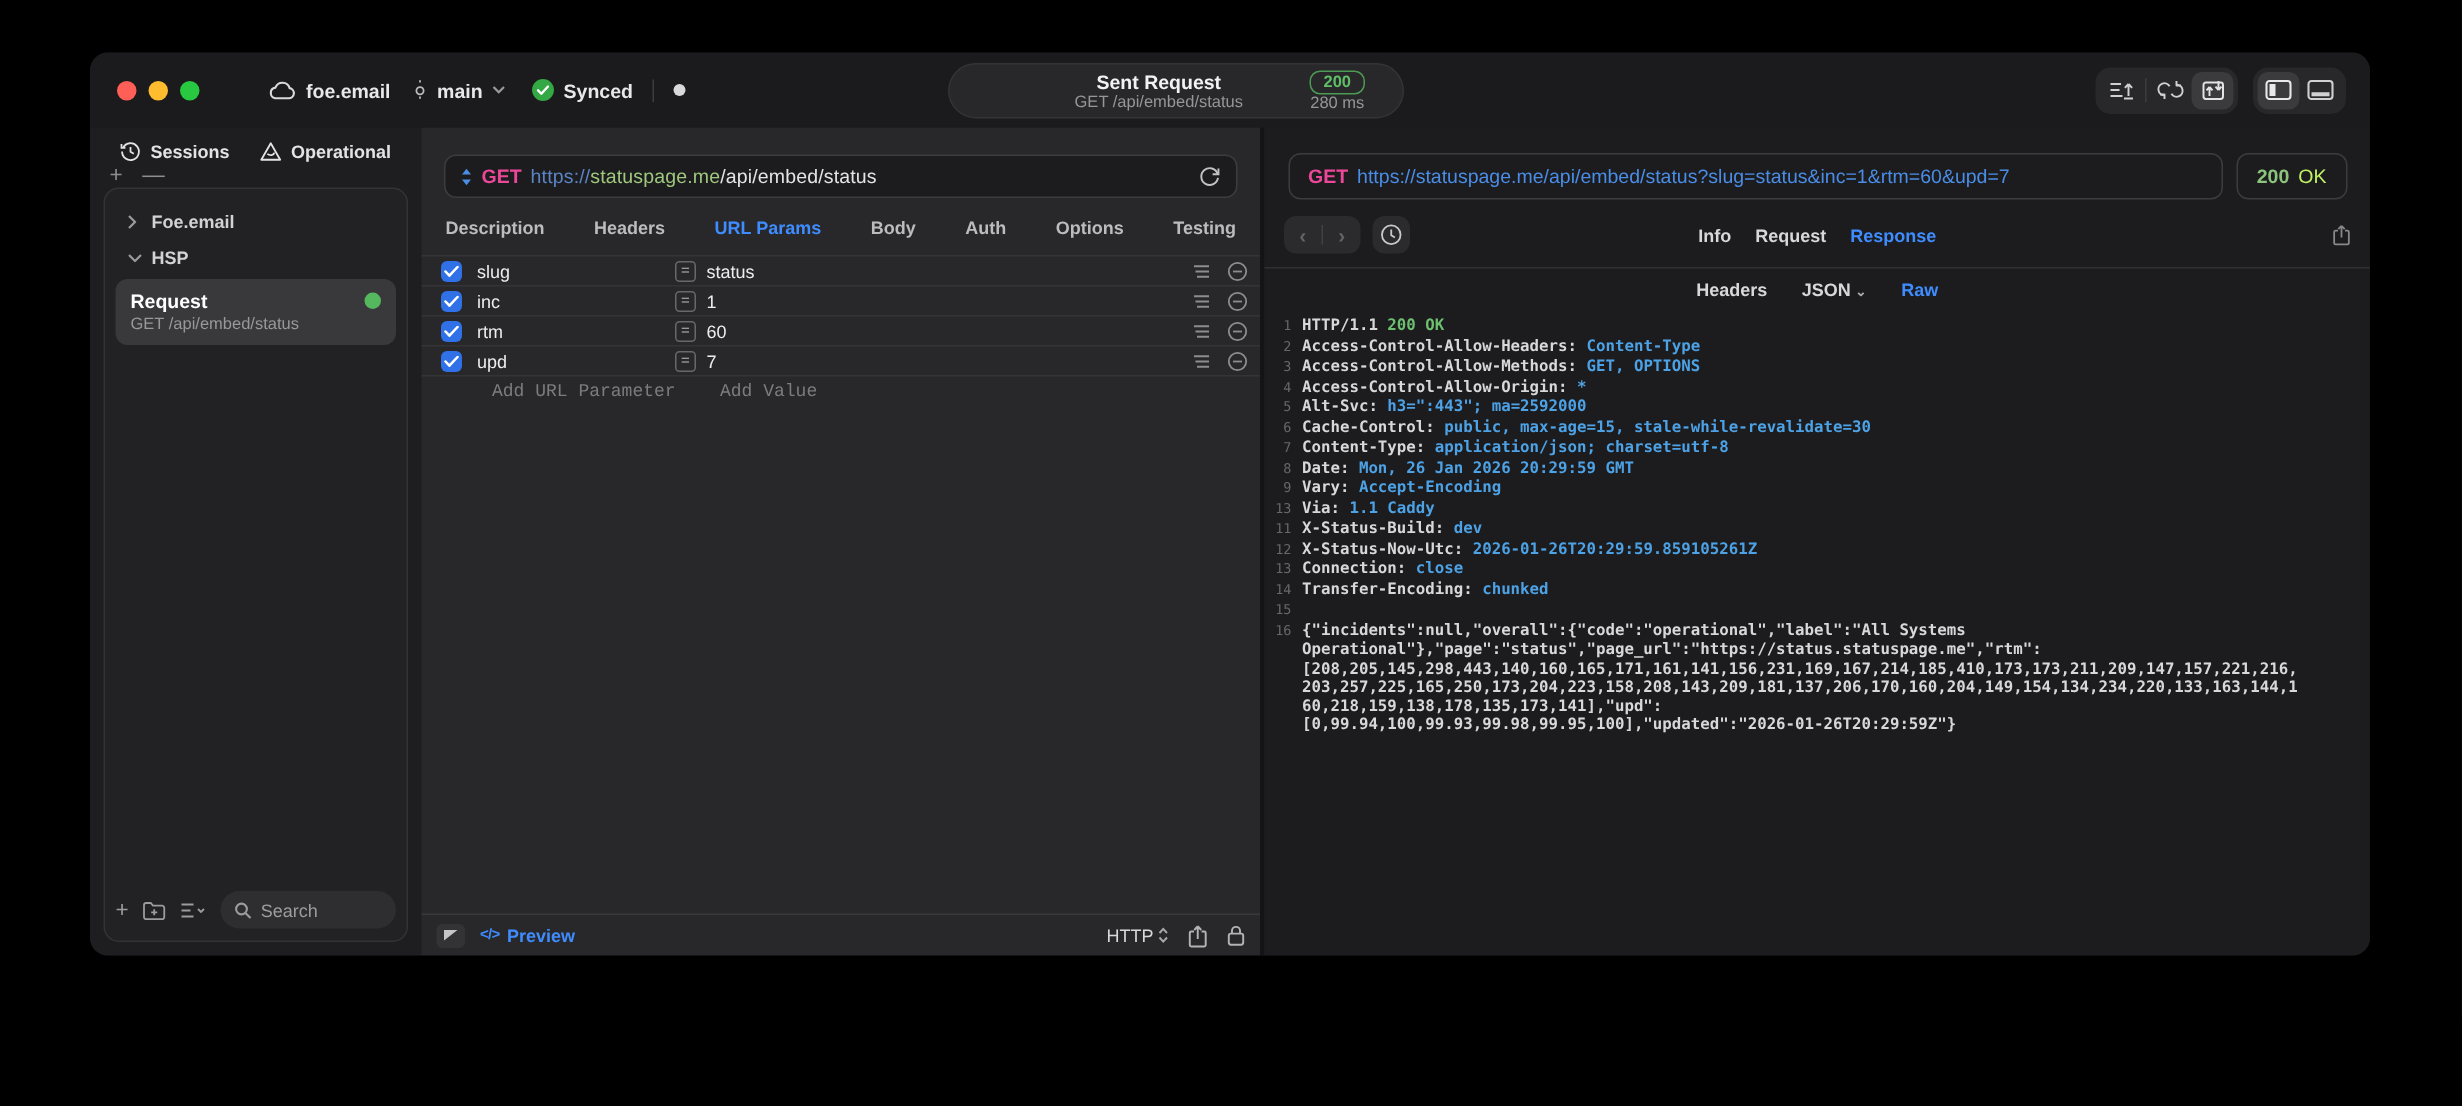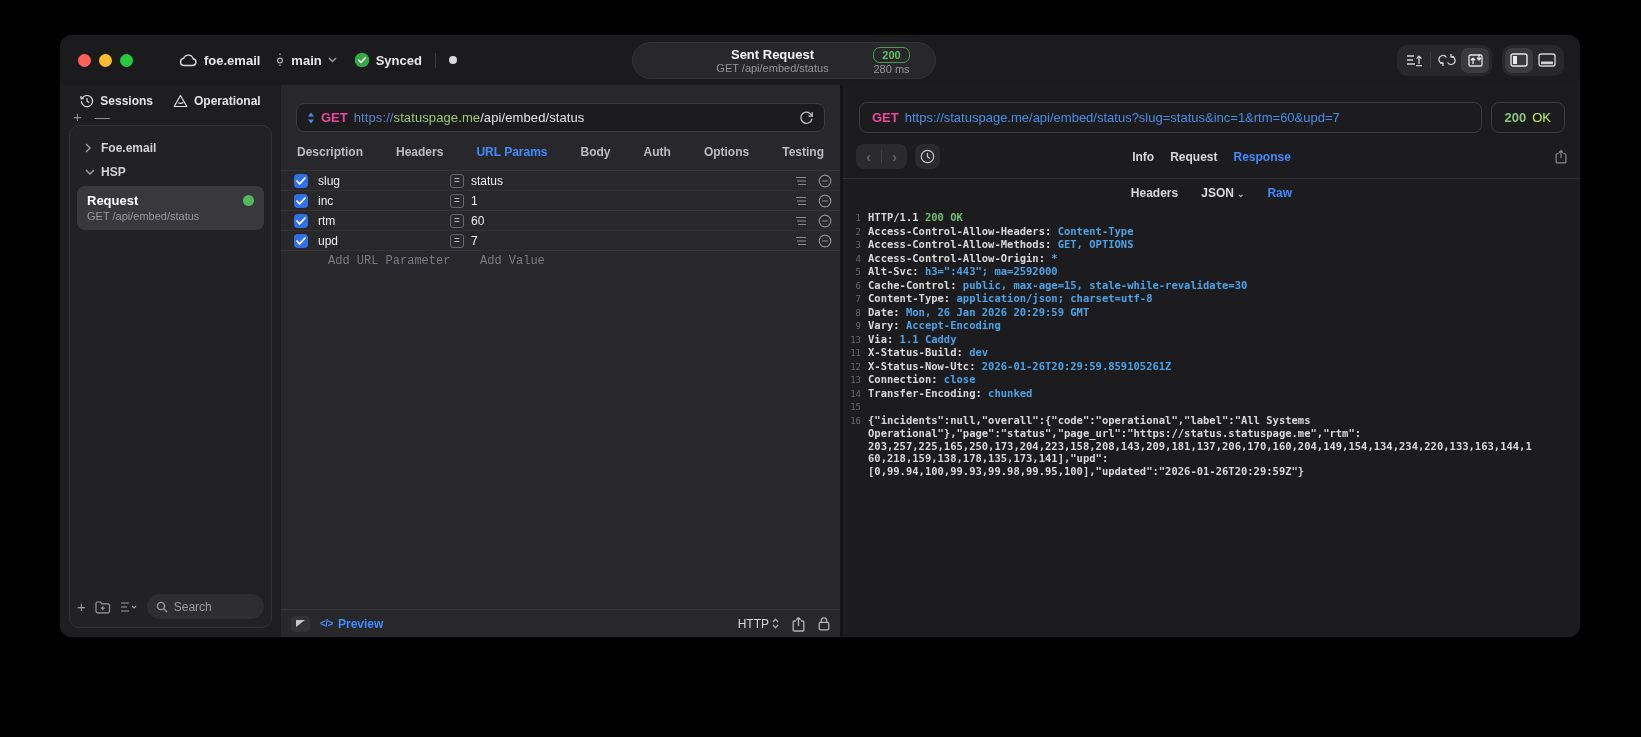--- a/index.html
+++ b/index.html
@@ -599,20 +599,24 @@
           <div class="bl">
             <span class="bl-num">16</span>
             <span class="bl-text"><span class="c-plain">{"incidents":null,"overall":{"code":"operational","label":"All Systems</span></span>
           </div>
           <div class="bl">
             <span class="bl-num"></span>
             <span class="bl-text"><span class="c-plain">Operational"},"page":"status","page_url":"https://status.statuspage.me","rtm":</span></span>
           </div>
           <div class="bl">
             <span class="bl-num"></span>
+            <span class="bl-text"><span class="c-plain">[208,205,145,298,443,140,160,165,171,161,141,156,231,169,167,214,185,410,173,173,211,209,147,157,221,216,</span></span>
+          </div>
+          <div class="bl">
+            <span class="bl-num"></span>
             <span class="bl-text"><span class="c-plain">203,257,225,165,250,173,204,223,158,208,143,209,181,137,206,170,160,204,149,154,134,234,220,133,163,144,1</span></span>
           </div>
           <div class="bl">
             <span class="bl-num"></span>
             <span class="bl-text"><span class="c-plain">60,218,159,138,178,135,173,141],"upd":</span></span>
           </div>
           <div class="bl">
             <span class="bl-num"></span>
             <span class="bl-text"><span class="c-plain">[0,99.94,100,99.93,99.98,99.95,100],"updated":"2026-01-26T20:29:59Z"}</span></span>
           </div>

